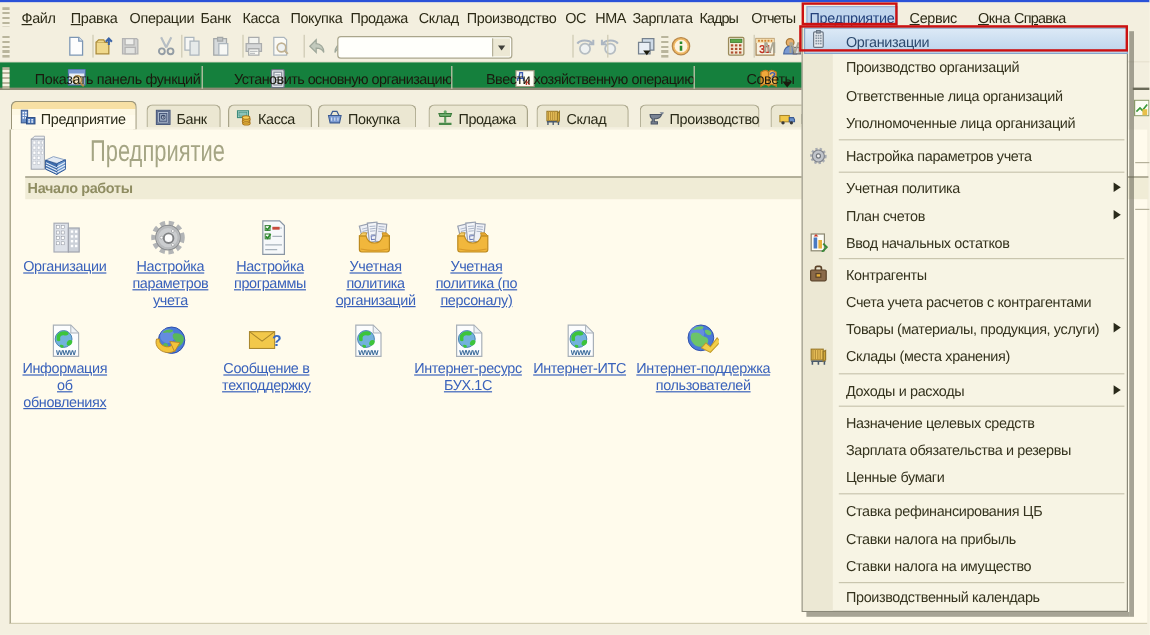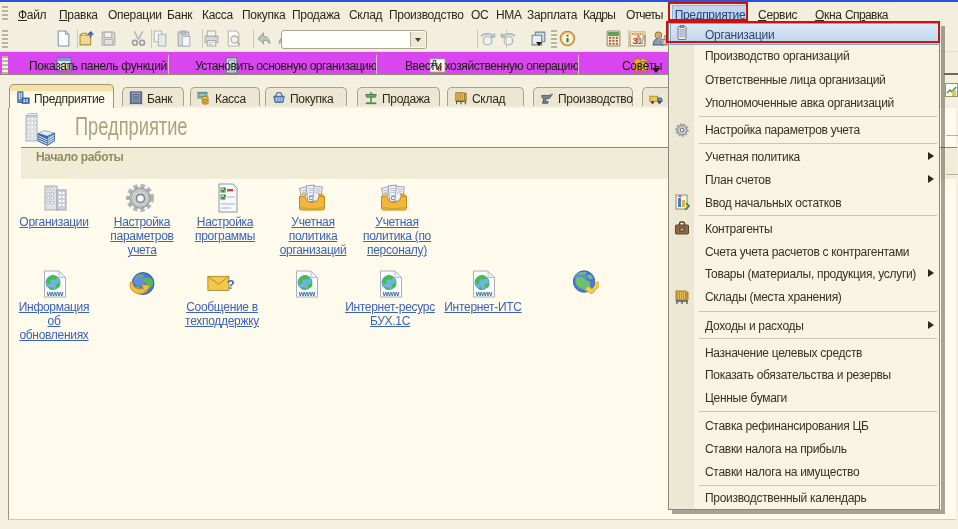--- a/index.html
+++ b/index.html
@@ -8,42 +8,42 @@
 .abs { position:absolute; }
 
 #topline { left:0; top:0; width:958px; height:2px; background:#2a52d8; }
 
 #menubar { left:0; top:2px; width:958px; height:24px; background:#f3efdf; font-size:12px; color:#2c2a16; }
 .mitem { position:absolute; top:5px; height:17px; line-height:17px; white-space:nowrap; }
 u { text-decoration:underline; }
 
 #tb1 { left:0; top:26px; width:958px; height:26px; background:#f3efdf; border-bottom:1px solid #e6e2cf; }
 
-#tb2 { left:0; top:52px; width:858px; height:23px; background:#d946ef; border-bottom:2px solid #8d8a74; font-size:12px; color:#1a1a0e;}
+#tb2 { left:0; top:52px; width:858px; height:23px; background:#15803d; border-bottom:2px solid #8d8a74; font-size:12px; color:#1a1a0e;}
 .tsep { position:absolute; top:3px; width:1px; height:19px; background:#cdc9b2; }
 .tbi { position:absolute; top:4px; width:17px; height:17px;padding-left:46px; }
 .mut { filter:saturate(.55) opacity(.7) brightness(1.06); }
 .tbi svg { width:17px; height:17px; }
 #tb2 .tbi { top:5px; }
 #combo { left:281px; top:4px; width:146px; height:19px; background:#fffffb; border:1px solid #aaa68c; border-radius:3px; }
 #comboarr { position:absolute; right:1px; top:1px; width:15px; height:15px; background:#ece8d4; border-left:1px solid #b5b19a; }
 #comboarr:after { content:""; position:absolute; left:4px; top:6px; border-top:4px solid #40403a; border-left:3.5px solid transparent; border-right:3.5px solid transparent; }
 .vgrip { position:absolute; top:4px; width:6px; height:18px;
   background:repeating-linear-gradient(to bottom,#b9b59c 0 2px, #f6f2e2 2px 4px); }
 
 #workspace { left:0; top:75px; width:958px; height:454px; background:#f4f0e0; }
 
 .tab { position:absolute; top:12px; height:19px; background:#ebe7d2; border:1px solid #a8a489; border-bottom:0; border-radius:5px 5px 0 0; font-size:12px; color:#2a2a18; padding:3px 6px 0 6px; white-space:nowrap; }
 .tab.active { background:linear-gradient(#f7e0a4 0 6px, #fdf8e4 6px 11px, #fffbec 11px); border-color:#9a9478; top:9px; height:24px; padding-top:6px; z-index:3; }
 .tabicon { display:inline-block; width:14px; height:14px; vertical-align:-2px; margin-right:4px; }
 .tabicon svg { width:14px; height:14px; }
 
 #panel { left:8px; top:108px; width:948px; height:412px; background:#fffbec; border-left:1px solid #9a9678; border-bottom:1px solid #d2cdb2; }
 #bigtitle { left:66px; top:4px; font-size:25px; line-height:28px; color:#a5a584; transform:scaleX(0.73); transform-origin:left top; letter-spacing:0; white-space:nowrap; }
-#startbar { left:12px; top:39px; width:936px; height:32px; background:#f0ecd6; border-top:1px solid #8a8670; color:#8f8d62; font-weight:bold; font-size:12px; line-height:18px; padding-left:15px; }
+#startbar { left:12px; top:39px; width:936px; height:19px; background:#f0ecd6; border-top:1px solid #8a8670; color:#8f8d62; font-weight:bold; font-size:12px; line-height:18px; padding-left:2px; }
 .link { position:absolute; text-align:center; font-size:12px; line-height:14px; color:#3a62bb; text-decoration:underline; width:120px; }
 .lic { position:absolute; width:32px; height:32px; }
 .lic svg { width:32px; height:32px; }
 .lic2 { position:absolute; width:28px; height:28px; }
 .lic2 svg { width:28px; height:28px; }
 .t2t { top:7px; font-size:12px; color:#1a1a0e; }
 
 #dmenu { left:668px; top:22px; width:272px; height:488px; background:#f7f4e4; border:1px solid #8a8878; }
 #dmenu .iconstrip { position:absolute; left:0px; top:0px; width:25px; height:486px; background:#ece8d4; }
 .mrow { position:absolute; left:1px; width:270px; height:22px; font-size:12px; color:#35331e; line-height:22px; padding-left:35px; white-space:nowrap; }
@@ -465,20 +465,21 @@
       </svg></span>
  <span class="link" style="left:414px;top:192px">Интернет-ИТС</span>
  <span class="lic2" style="left:562px;top:160px"><svg viewBox="0 0 30 30">
         <circle cx="14" cy="14.5" r="11.5" fill="#4a7ad8" stroke="#2a4aa8" stroke-width=".8"></circle>
         <circle cx="10.5" cy="10.5" r="6.5" fill="#7a9ae8" opacity=".55"></circle>
         <path d="M7 7c2.5-2.5 7-3.5 9-2.5 1.2 1-1 2.8-3.5 2.5C10 6.7 7.5 8.5 7 7z" fill="#6cc468"></path>
         <path d="M6 10.5c3-1.5 6.5-1 8 1 1.8 2.4 4.5 1.5 6 3.5 1.2 1.7.5 4.5-1.5 6-2.5 1.8-6.5 2-9 .5C5.5 19 3.5 14.5 6 10.5z" fill="#6cc468"></path>
         <path d="M18 7.5c2-.6 4.5.5 5.2 2.2.6 1.5-.8 2.8-2.7 2.3-2-.5-4-3.8-2.5-4.5z" fill="#6cc468"></path>
         <path d="M14.5 23.5l4-4.5 4 3.5 6-8 3 3.5-9 9.5z" fill="#f2cf4a" stroke="#c09a2a" stroke-width=".9"></path>
       </svg></span>
+ <span class="link" style="left:517px;top:192px">Интернет-поддержка<br>пользователей</span>
 </div>
 <div class="abs" id="dmenu">
     <div class="iconstrip"></div>
  <div class="mrow sel" style="top:0px">Организации</div>
  <span class="mic" style="top:2px"><svg viewBox="0 0 16 16">
         <rect x="4" y="1.5" width="8" height="13" rx="1" fill="#e8ecf0" stroke="#6a7684"></rect>
         <rect x="6.5" y="0.5" width="3" height="2" fill="#aab4be" stroke="#6a7684"></rect>
         <g fill="#8a96a2">
           <rect x="5.5" y="4" width="1.4" height="1.4"></rect>
           <rect x="7.4" y="4" width="1.4" height="1.4"></rect>
@@ -489,21 +490,21 @@
           <rect x="5.5" y="8.4" width="1.4" height="1.4"></rect>
           <rect x="7.4" y="8.4" width="1.4" height="1.4"></rect>
           <rect x="9.3" y="8.4" width="1.4" height="1.4"></rect>
           <rect x="5.5" y="10.6" width="1.4" height="1.4"></rect>
           <rect x="7.4" y="10.6" width="1.4" height="1.4"></rect>
           <rect x="9.3" y="10.6" width="1.4" height="1.4"></rect>
         </g>
       </svg></span>
  <div class="mrow" style="top:22px">Производство организаций</div>
  <div class="mrow" style="top:46px">Ответственные лица организаций</div>
- <div class="mrow" style="top:69px">Уполномоченные авка организаций</div>
+ <div class="mrow" style="top:69px">Уполномоченные лица организаций</div>
  <div class="msep" style="top:93px"></div>
  <div class="mrow" style="top:96px">Настройка параметров учета</div>
  <span class="mic" style="top:99px"><svg viewBox="0 0 16 16">
         <circle cx="8" cy="8" r="5.6" fill="none" stroke="#a8acb2" stroke-width="2.6" stroke-dasharray="1.8 1.6"></circle>
         <circle cx="8" cy="8" r="5" fill="#c0c4ca" stroke="#82868e"></circle>
         <circle cx="8" cy="8" r="1.7" fill="#f2f2f2" stroke="#74787e"></circle>
       </svg></span>
  <div class="msep" style="top:120px"></div>
  <div class="mrow" style="top:123px">Учетная политика<span class="arrow"></span></div>
  <div class="mrow" style="top:146px">План счетов<span class="arrow"></span></div>
@@ -528,21 +529,21 @@
  <span class="mic" style="top:266px"><svg viewBox="0 0 16 16">
         <rect x="2" y="2" width="10" height="9" fill="#e8c05a" stroke="#9a7a2a"></rect>
         <path d="M3.5 2v9M5.5 2v9M7.5 2v9M9.5 2v9" stroke="#b89038"></path>
         <path d="M2 12h12M3 12v3M13 12v3M8 12v3" stroke="#4a5a6c" stroke-width="1.3"></path>
         <path d="M12 4l2-1v8l-2 1z" fill="#d0a83a" stroke="#9a7a2a"></path>
       </svg></span>
  <div class="msep" style="top:288px"></div>
  <div class="mrow" style="top:291.5px">Доходы и расходы<span class="arrow"></span></div>
  <div class="msep" style="top:315px"></div>
  <div class="mrow" style="top:318.5px">Назначение целевых средств</div>
- <div class="mrow" style="top:341px">Показать обязательства и резервы</div>
+ <div class="mrow" style="top:341px">Зарплата обязательства и резервы</div>
  <div class="mrow" style="top:363.5px">Ценные бумаги</div>
  <div class="msep" style="top:388px"></div>
  <div class="mrow" style="top:392px">Ставка рефинансирования ЦБ</div>
  <div class="mrow" style="top:415px">Ставки налога на прибыль</div>
  <div class="mrow" style="top:437.5px">Ставки налога на имущество</div>
  <div class="msep" style="top:461.5px"></div>
  <div class="mrow" style="top:464px">Производственный календарь</div>
 </div>
 <div class="abs" id="mshadow"></div>
 <div class="abs" id="mshadow2"></div>

